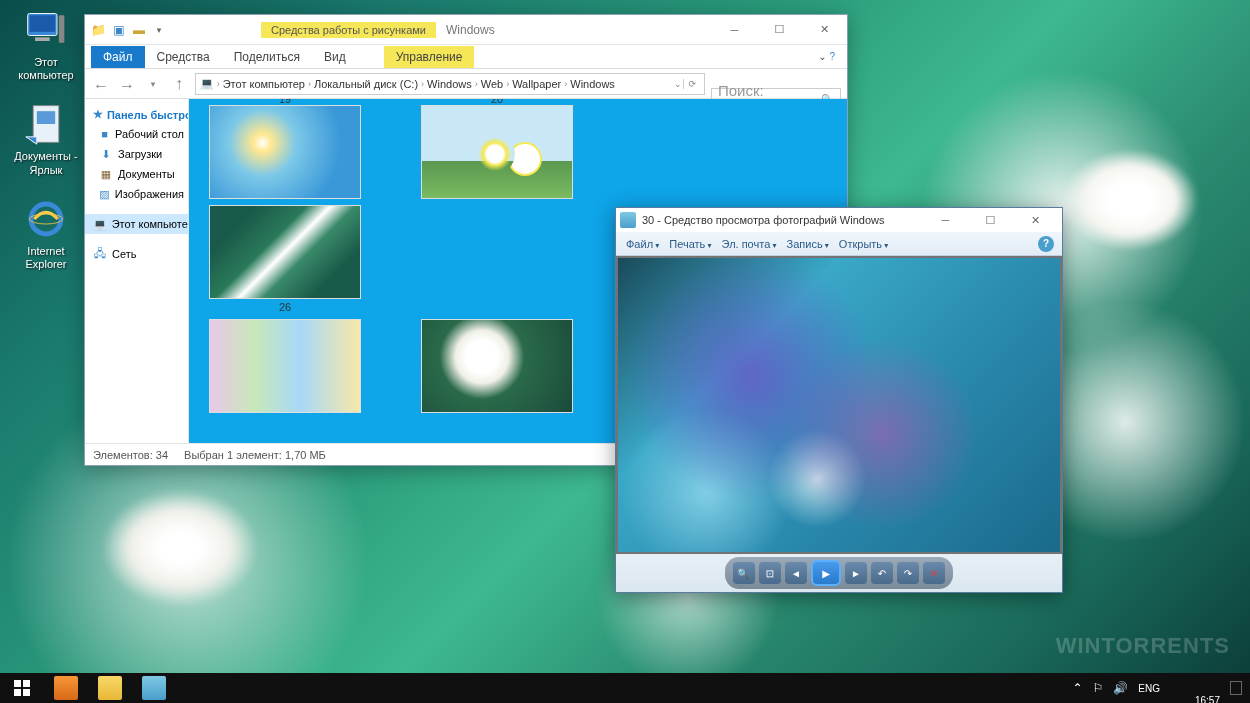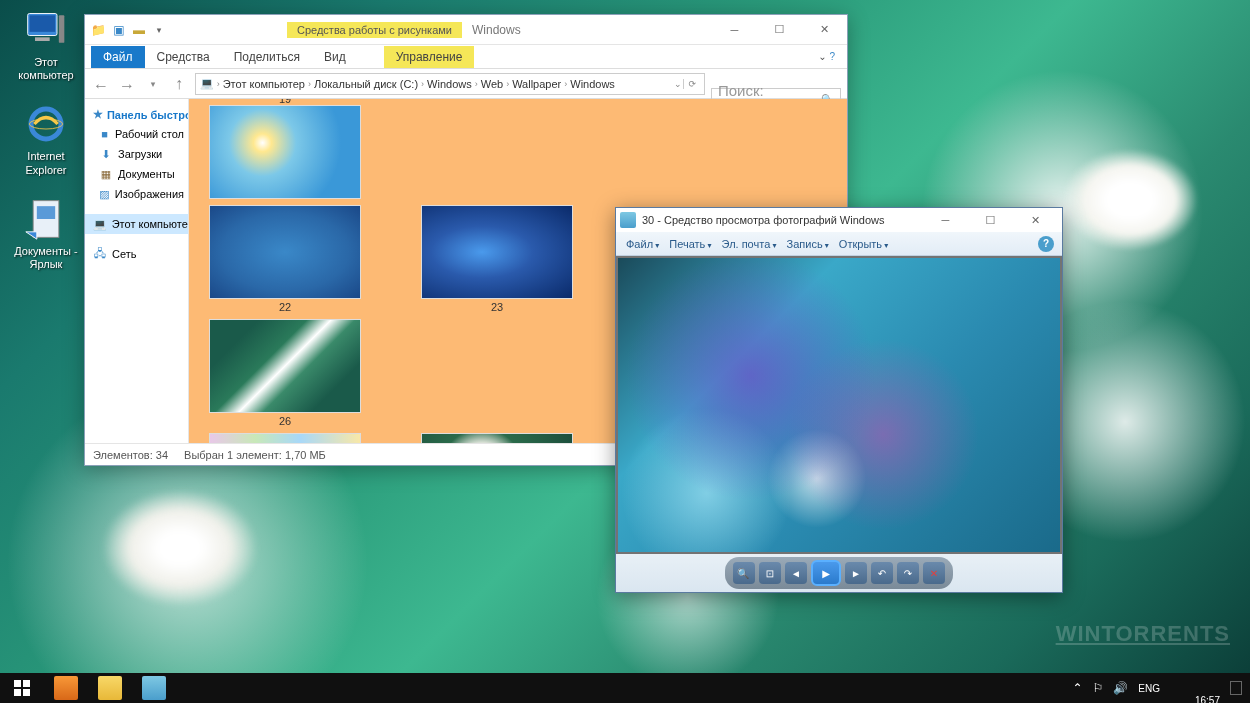--- a/index.html
+++ b/index.html
@@ -14,21 +14,21 @@
 .desktop-icons { position: absolute; top: 8px; left: 8px; display: flex; flex-direction: column; gap: 20px; }
 .desktop-icon { display: flex; flex-direction: column; align-items: center; width: 76px; cursor: pointer; color: white; text-shadow: 1px 1px 2px rgba(0,0,0,0.8); }
 .desktop-icon .icon { width: 44px; height: 44px; display: flex; align-items: center; justify-content: center; }
 .desktop-icon .label { font-size: 11px; text-align: center; line-height: 1.2; margin-top: 4px; }
 
 
 .explorer { position: absolute; top: 14px; left: 84px; width: 764px; height: 452px; background: white; border: 1px solid #8aa0b8; box-shadow: 0 4px 20px rgba(0,0,0,0.3); display: flex; flex-direction: column; }
 .explorer-titlebar { height: 30px; background: #fff; display: flex; align-items: center; padding: 0 0 0 6px; border-bottom: 1px solid #e5e5e5; }
 .explorer-titlebar .qat { display: flex; align-items: center; gap: 4px; }
 .explorer-titlebar .qat-icon { width: 16px; height: 16px; display: inline-flex; align-items: center; justify-content: center; font-size: 12px; }
-.explorer-titlebar .contextual-tab { margin-left: 120px; background: #f5e758; padding: 2px 10px; font-size: 11px; color: #555; }
+.explorer-titlebar .contextual-tab { margin-left: 94px; background: #f5e758; padding: 2px 10px; font-size: 11px; color: #555; }
 .explorer-titlebar .title-text { margin-left: 10px; font-size: 12px; color: #777; }
 .explorer-titlebar .window-controls { margin-left: auto; display: flex; }
 .window-btn { width: 45px; height: 28px; display: flex; align-items: center; justify-content: center; font-size: 11px; cursor: pointer; color: #666; }
 
 .explorer-ribbon { height: 24px; background: #fff; display: flex; align-items: center; padding: 0 6px; font-size: 12px; border-bottom: 1px solid #ddd; }
 .explorer-ribbon .tab { padding: 4px 12px; cursor: pointer; color: #444; }
 .explorer-ribbon .tab.file { background: #1979ca; color: white; }
 .explorer-ribbon .tab.contextual { background: #f5e758; color: #444; margin-left: 26px; }
 .ribbon-expand { margin-left: auto; color: #555; font-size: 10px; padding-right: 6px; }
 
@@ -40,21 +40,21 @@
 .search-box { width: 130px; height: 22px; border: 1px solid #ccc; padding: 0 6px; font-size: 15px; color: #999; display: flex; align-items: center; margin-top: 31px; }
 .search-box::after { content: '🔍'; margin-left: auto; font-size: 10px; }
 
 .explorer-body { flex: 1; display: flex; overflow: hidden; }
 .explorer-sidebar { width: 104px; background: #fff; border-right: 1px solid #e5e5e5; padding: 6px 0; font-size: 11px; overflow: hidden; }
 .sidebar-item { display: flex; align-items: center; padding: 3px 4px 3px 14px; gap: 5px; cursor: pointer; white-space: nowrap; }
 .sidebar-item.selected { background: #cce8ff; }
 .sidebar-item .sicon { width: 14px; height: 14px; display: inline-flex; align-items: center; justify-content: center; font-size: 11px; }
 .sidebar-group { padding-left: 8px; font-weight: bold; color: #1979ca; display: flex; align-items: center; gap: 4px; white-space: nowrap; }
 
-.explorer-content { flex: 1; background: #fdba74; padding: 6px 0; overflow: auto; }
+.explorer-content { flex: 1; background: #0ea5e9; padding: 6px 0; overflow: auto; }
 .thumb-row { display: flex; gap: 60px; padding-left: 20px; margin-bottom: 6px; }
 .thumb { display: flex; flex-direction: column; align-items: center; cursor: pointer; }
 .thumb .img { width: 152px; height: 94px; border: 1px solid #ddd; display: flex; align-items: center; justify-content: center; }
 .thumb .label { font-size: 11px; color: #333; margin-top: 2px; }
 .explorer-status { height: 22px; background: #fff; border-top: 1px solid #e5e5e5; display: flex; align-items: center; padding: 0 8px; font-size: 11px; color: #555; gap: 16px; }
 
 
 .photoviewer { position: absolute; top: 207px; left: 615px; width: 448px; height: 386px; background: #737373; border: 1px solid #5a7aa0; box-shadow: 0 4px 20px rgba(0,0,0,0.4); display: flex; flex-direction: column; }
 .photoviewer-titlebar { height: 24px; background: #fff; display: flex; align-items: center; padding: 0 4px; font-size: 11px; color: #333; }
 .photoviewer-titlebar .pv-icon { width: 16px; height: 16px; margin-right: 6px; background: linear-gradient(#7ec8e3,#4a9ecc); border-radius: 2px; }
@@ -85,58 +85,58 @@
 .g-20 { background: linear-gradient(#c8e8f8 60%, #5a9850 60%, #7aba60 100%); position: relative; }
 .g-20::after { content:''; position:absolute; top:30%; left:35%; width:40px; height:40px; background:radial-gradient(circle, #fff 30%, #f5e850 40%, transparent 60%); border-radius:50%; box-shadow: 30px 5px 0 -5px #fff, 30px 5px 0 -3px #f5e850; }
 .g-21 { background: linear-gradient(#4a6a88 40%, #e8b870 48%, #d89850 50%, #2a4a48 55%, #1a3a38 100%); }
 .g-22 { background: radial-gradient(ellipse at center, #3a88c8, #2a68a8 60%, #1a4888); }
 .g-23 { background: radial-gradient(ellipse at 40% 50%, #4a9aec 0%, #2a5aac 40%, #0a2a6a 100%); }
 .g-25 { background: radial-gradient(circle at 30% 30%, #fff 5%, #f8a8d8 15%, #9ae8a8 30%, #fff 45%, #c8e8f8 60%); }
 .g-26 { background: linear-gradient(135deg, #1a5a4a 20%, #2a7a5a 40%, #fff 50%, #3a8a6a 60%, #1a5a4a 80%); }
 .g-28 { background: linear-gradient(90deg, #e8c8e8 0%, #c8e8b8 30%, #a8d8f8 60%, #f8e8a8 100%); }
 .g-29 { background: radial-gradient(circle at 40% 40%, #fff 15%, #f0f0e8 25%, #2a6a4a 40%, #1a4a3a 100%); }
 
-.watermark { position: absolute; bottom: 56px; right: 20px; color: rgba(255,255,255,0.2); font-size: 22px; font-weight: bold; letter-spacing: 1px; pointer-events:none;text-decoration:underline; }
+.watermark { position: absolute; bottom: 44px; right: 20px; color: rgba(255,255,255,0.2); font-size: 22px; font-weight: bold; letter-spacing: 1px; pointer-events:none; }
 </style>
 </head>
 <body>
 
 <div class="desktop-bg"></div>
 
 <div class="desktop-icons">
   <div class="desktop-icon">
     <div class="icon">
       <svg viewBox="0 0 48 48" width="44" height="44">
           <rect x="4" y="6" width="32" height="24" rx="2" fill="#3a88d8" stroke="#fff" stroke-width="1"></rect>
           <rect x="6" y="8" width="28" height="18" fill="#1a5aaa"></rect>
           <rect x="38" y="8" width="6" height="30" fill="#888" rx="1"></rect>
           <rect x="12" y="32" width="16" height="4" fill="#aaa"></rect>
         </svg>
     </div>
     <div class="label">Этот компьютер</div>
   </div>
   <div class="desktop-icon">
     <div class="icon">
+      <svg viewBox="0 0 48 48" width="44" height="44">
+          <rect x="10" y="4" width="28" height="40" fill="#e8f0f8" stroke="#888"></rect>
+          <rect x="14" y="10" width="20" height="14" fill="#5a9ad8"></rect>
+          <path d="M2 38 L14 38 L14 46 Z" fill="#3a88d8" stroke="#fff"></path>
+        </svg>
+    </div>
+    <div class="label">Документы - Ярлык</div>
+  </div>
+  <div class="desktop-icon">
+    <div class="icon">
       <svg viewBox="0 0 48 48" width="40" height="40">
           <circle cx="24" cy="24" r="18" fill="none" stroke="#3a88d8" stroke-width="6"></circle>
           <path d="M10 24 Q24 8 38 24" fill="none" stroke="#f8c848" stroke-width="4"></path>
           <ellipse cx="24" cy="24" rx="20" ry="6" fill="none" stroke="#f8c848" stroke-width="1"></ellipse>
         </svg>
     </div>
     <div class="label">Internet Explorer</div>
-  </div>
-  <div class="desktop-icon">
-    <div class="icon">
-      <svg viewBox="0 0 48 48" width="44" height="44">
-          <rect x="10" y="4" width="28" height="40" fill="#e8f0f8" stroke="#888"></rect>
-          <rect x="14" y="10" width="20" height="14" fill="#5a9ad8"></rect>
-          <path d="M2 38 L14 38 L14 46 Z" fill="#3a88d8" stroke="#fff"></path>
-        </svg>
-    </div>
-    <div class="label">Документы - Ярлык</div>
   </div>
 </div>
 
 <div class="explorer">
   <div class="explorer-titlebar">
     <div class="qat">
       <span class="qat-icon">📁</span>
       <span class="qat-icon" style="color:#3a88c8">▣</span>
       <span class="qat-icon" style="color:#c8a838">▬</span>
       <span class="qat-icon" style="font-size:9px;color:#666">▾</span>
@@ -215,33 +215,23 @@
           <span class="sicon" style="color:#3a88c8">🖧</span>
           <span>Сеть</span>
         </div>
     </div>
     <div class="explorer-content">
       <div class="thumb-row" style="margin-top:-14px">
         <div class="thumb">
             <div class="label">19</div>
             <div class="img g-19"></div>
           </div>
-      </div>
-      <div class="thumb-row">
-        <div class="thumb">
-            <div class="img g-22"></div>
-            <div class="label">22</div>
-          </div>
-        <div class="thumb">
-            <div class="img g-23"></div>
-            <div class="label">23</div>
-          </div>
-        <div class="thumb">
-            <div class="img" style="background:transparent;border:none"></div>
-            <div class="label">24</div>
+        <div class="thumb">
+            <div class="label">20</div>
+            <div class="img g-20"></div>
           </div>
       </div>
       <div class="thumb-row">
         <div class="thumb">
             <div class="img g-26"></div>
             <div class="label">26</div>
           </div>
       </div>
       <div class="thumb-row">
         <div class="thumb">

